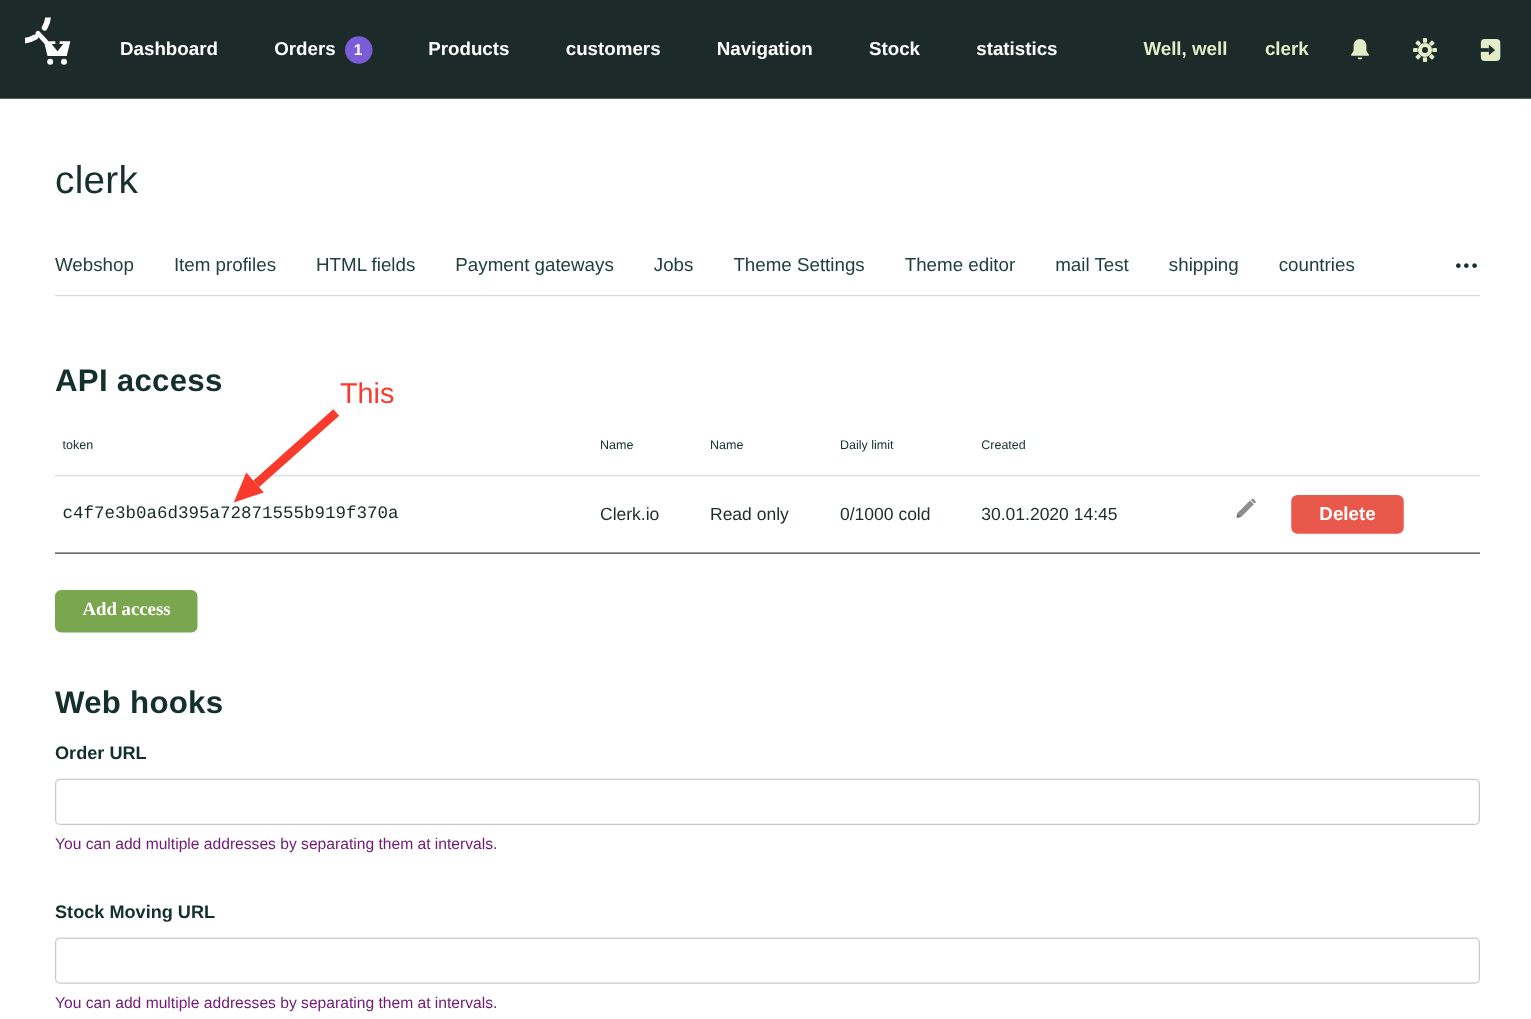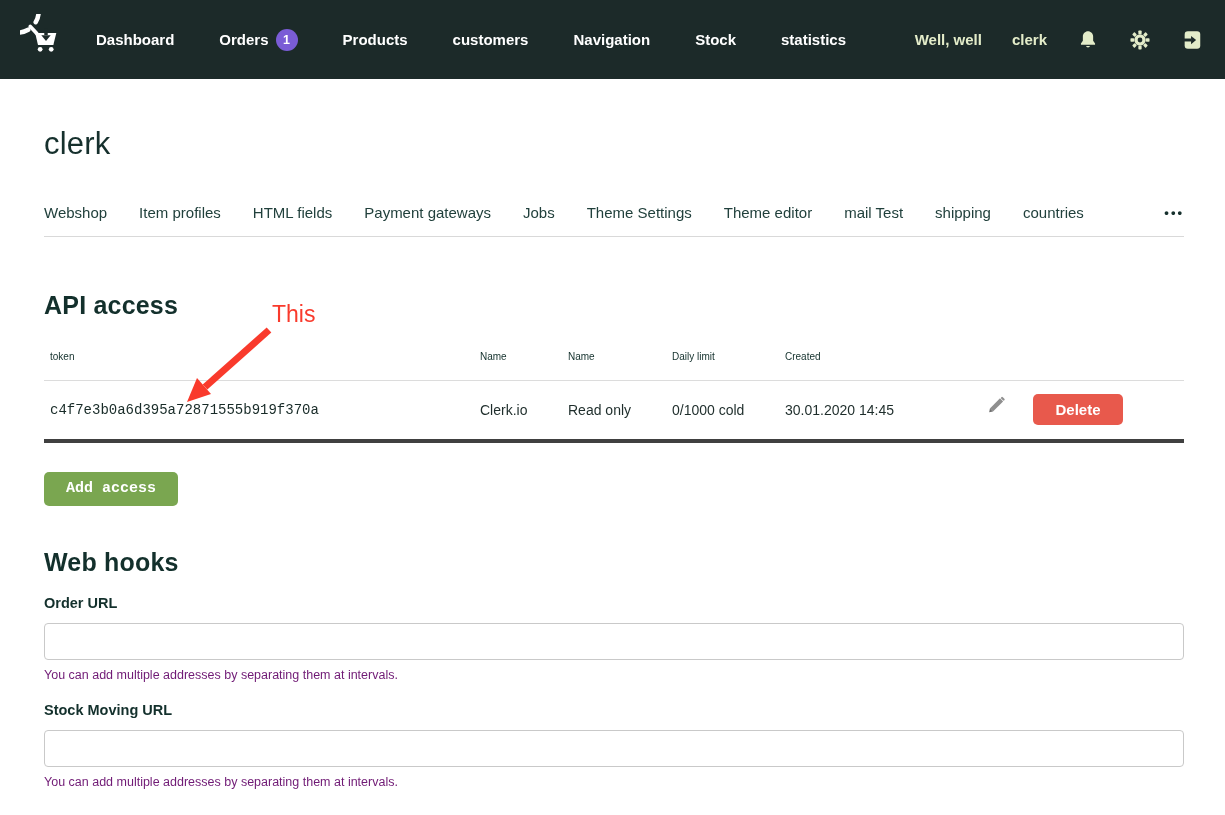--- a/index.html
+++ b/index.html
@@ -33,33 +33,33 @@
 
   .tbl-header, .tbl-row { display:flex; align-items:center; }
   .tbl-header { margin-top:31px; padding-bottom:18px; border-bottom:1px solid #dcdcdc; }
   .th { font-size:10px; font-weight:400; color:#13302c; }
   .col-token   { width:436px; padding-left:6px; }
   .col-name1   { width:88px; }
   .col-name2   { width:104px; }
   .col-limit   { width:113px; }
   .col-created { width:190px; }
   .col-actions { flex:1; display:flex; justify-content:flex-end; gap:26px; padding-right:61px; }
-  .tbl-row { height:62px; border-bottom:4px solid #404040; font-size:14px; color:#1e2d2b; }
+  .tbl-row { height:62px; border-bottom:1px solid #404040; font-size:14px; color:#1e2d2b; }
   .token-text { font-family:"Liberation Mono","DejaVu Sans Mono",monospace; font-size:14px; color:#182b28; }
   .pencil-btn { background:none; border:none; cursor:pointer; width:20px; height:20px; padding:0; }
   .delete-btn { background:#e8594c; color:#ffffff; border:none; border-radius:5px; font-size:15px; font-weight:700;
                 width:90px; height:31px; cursor:pointer; font-family:inherit; }
 
   .add-btn { margin-top:29px; background:#7aa650; color:#ffffff; border:none; border-radius:5px;
-             font-size:15px; font-weight:700; padding:0 22px; height:34px; cursor:pointer; font-family:Liberation Mono, monospace; }
+             font-size:15px; font-weight:700; padding:0 22px; height:34px; cursor:pointer; font-family:Liberation Serif, serif; }
 
   
   .webhooks { margin-top:42px; }
   .field-block { margin-top:18px; }
-  .field-block + .field-block { margin-top:20px; }
+  .field-block + .field-block { margin-top:40px; }
   .field-label { font-size:14.5px; font-weight:700; color:#13302c; display:block; }
   .field-input { margin-top:12px; width:1140px; height:37px; border:1px solid #c9c9c9; border-radius:4px;
                  font-size:14px; padding:0 10px; font-family:inherit; color:#1e2d2b; display:block; background:#fff; }
   .field-help { margin-top:8px; font-size:12.5px; color:#701a75; }
 </style>
 </head>
 <body>
 
 <nav class="navbar">
   <svg class="logo" viewBox="0 0 48 48">

